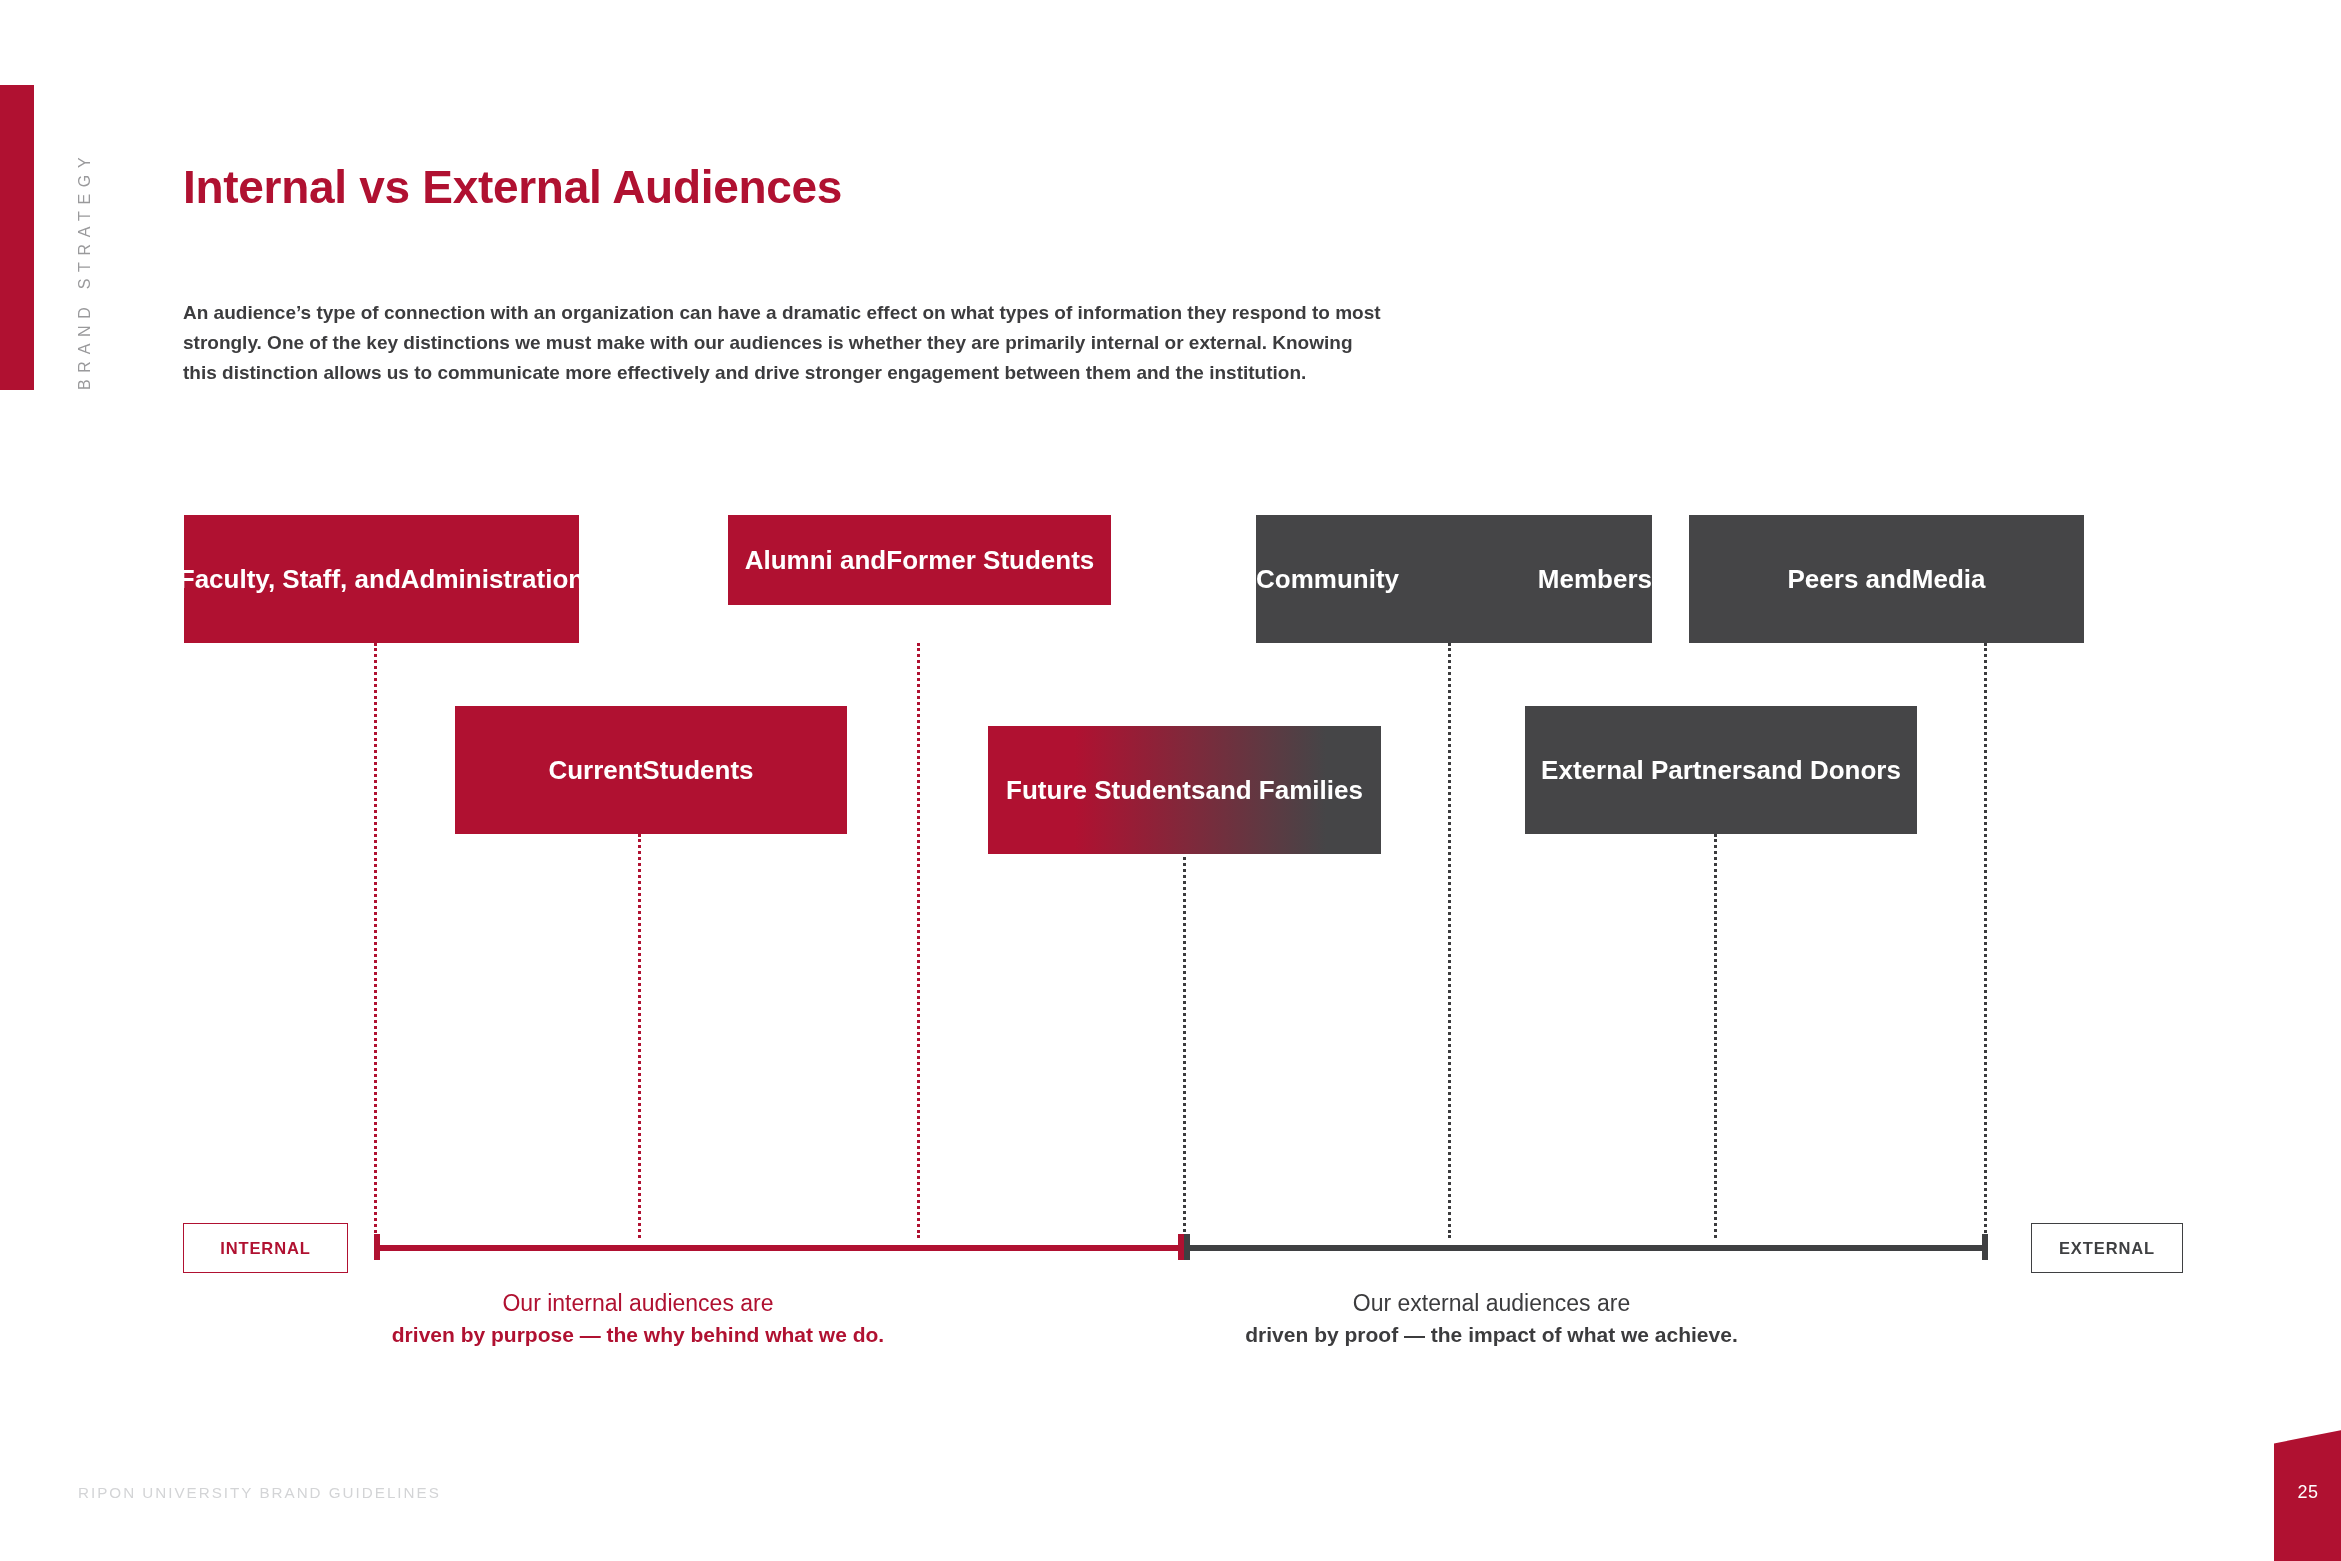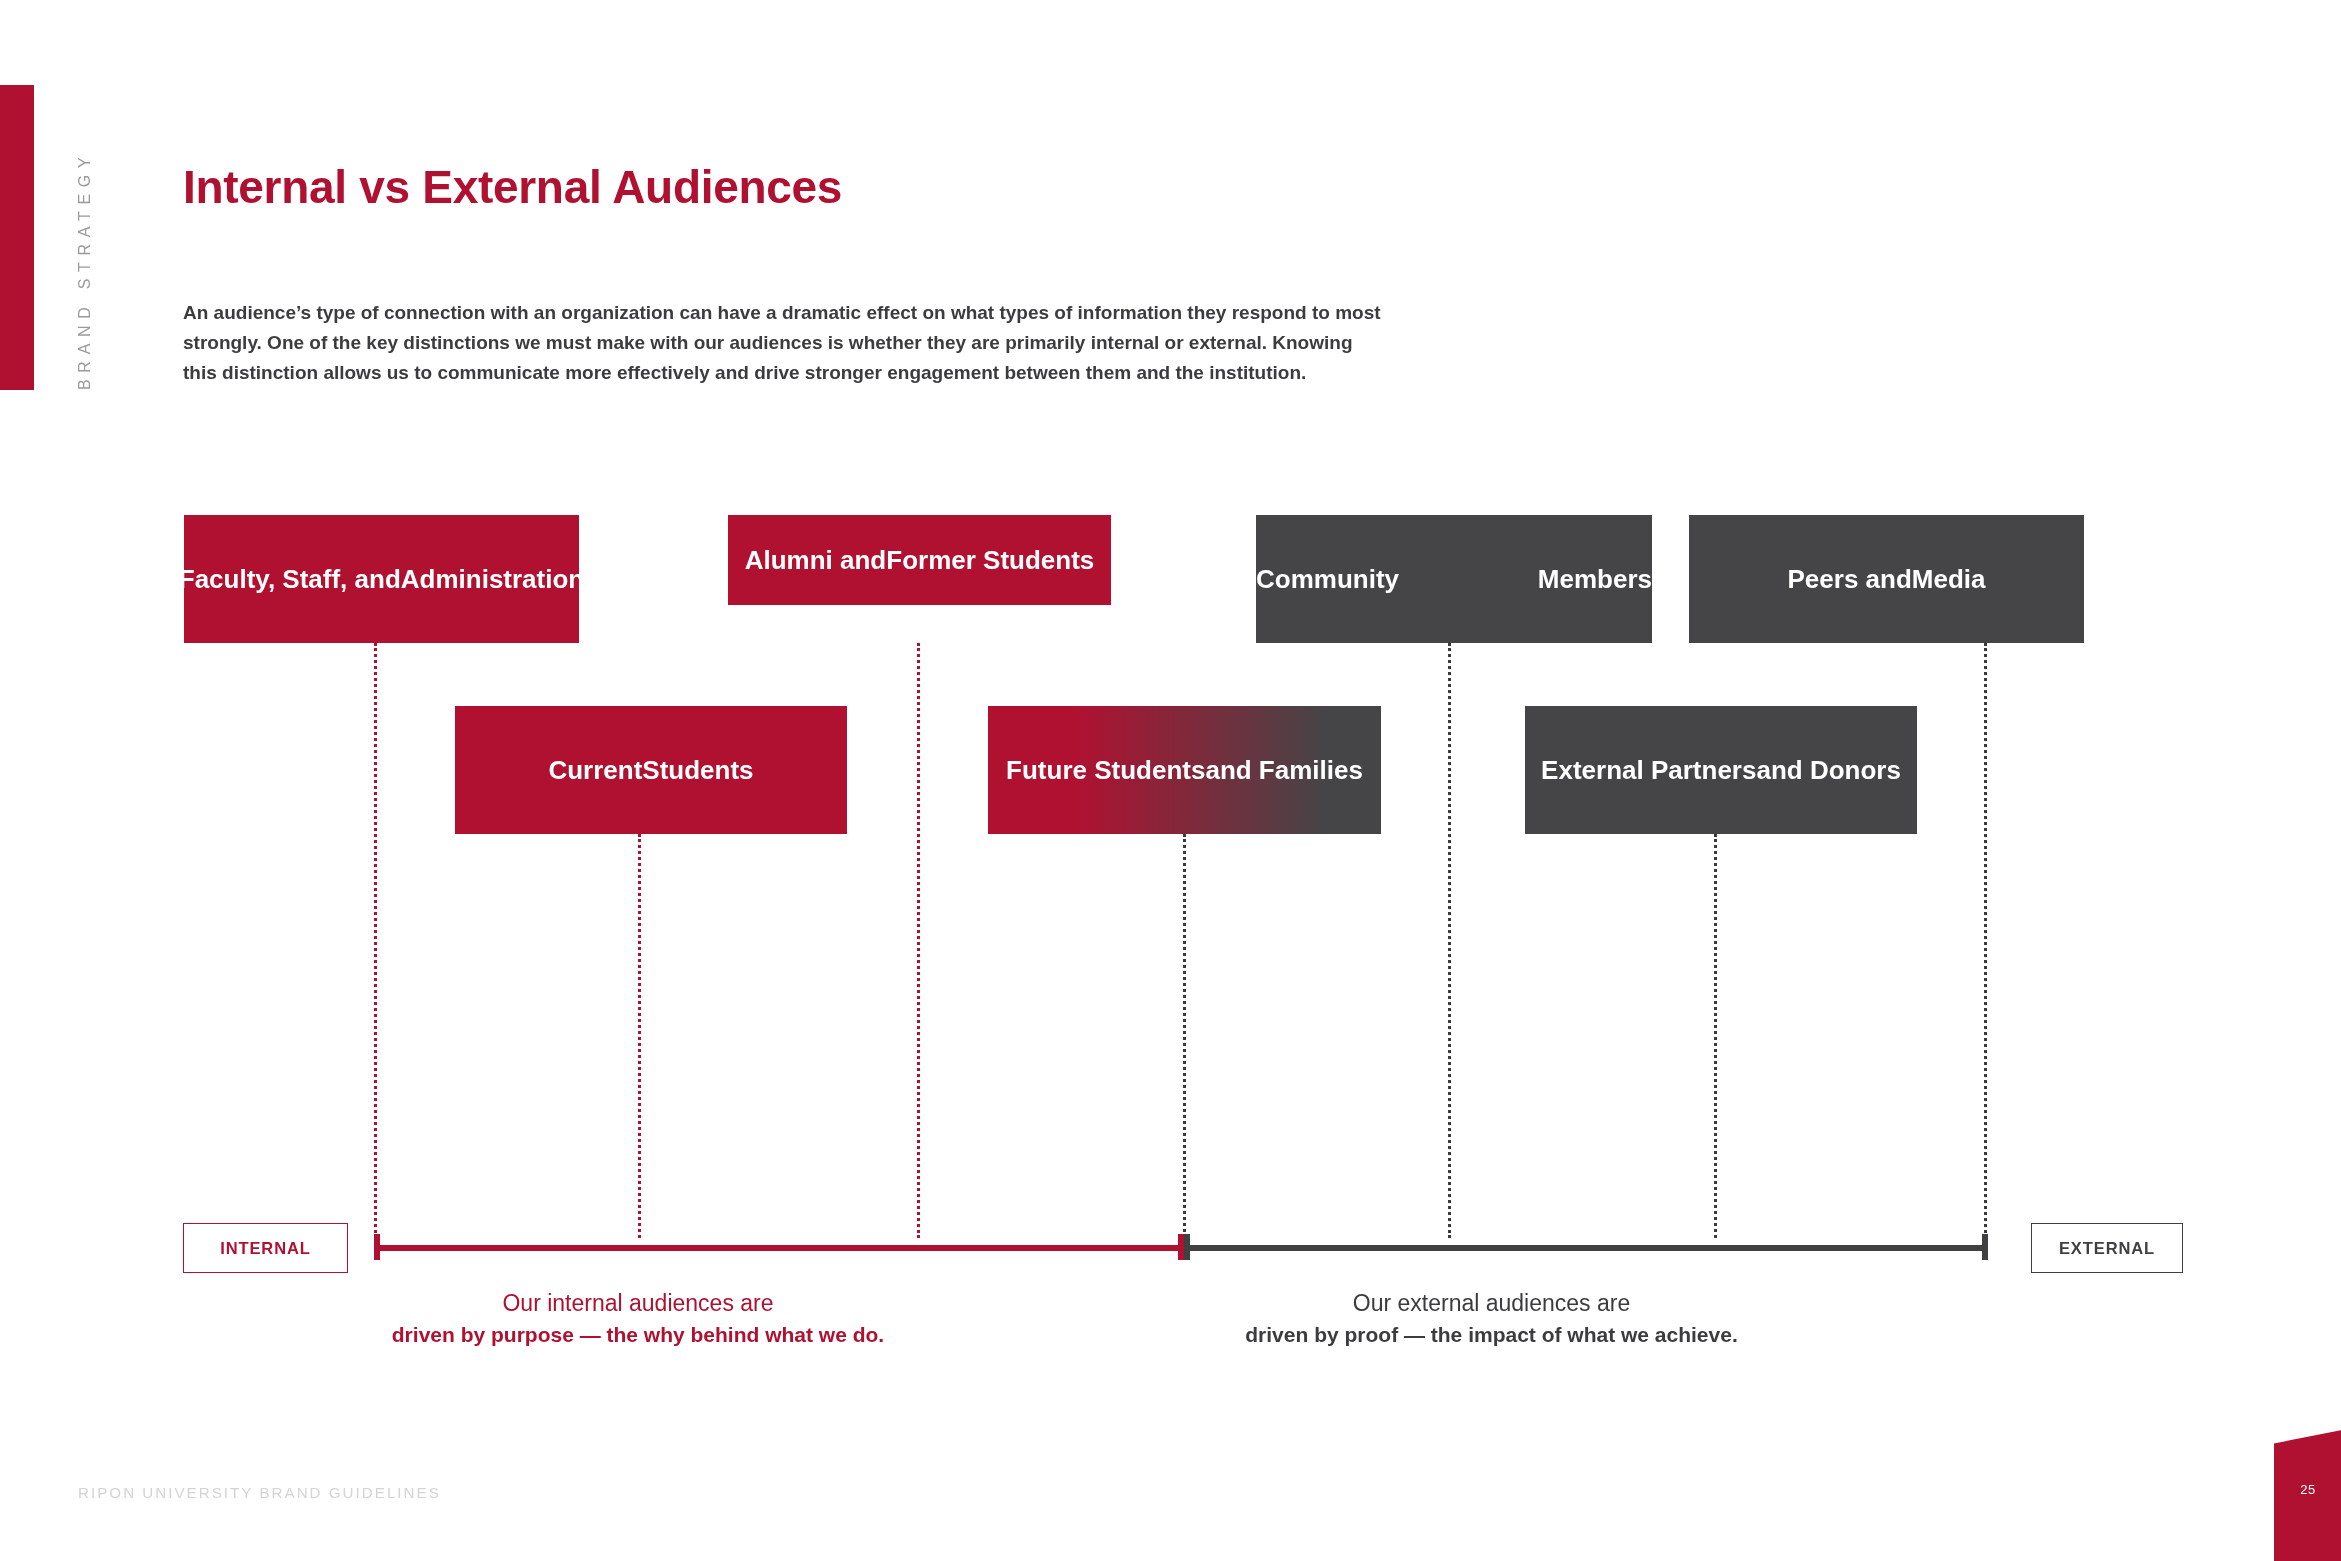--- a/index.html
+++ b/index.html
@@ -71,21 +71,21 @@
     color: #ffffff;
     font-weight: bold;
     font-size: 26px;
     line-height: 1.42;
     text-align: center;
     box-sizing: border-box;
   }
   .abox .ln { display: block; white-space: nowrap; }
   .fill-red  { background: #B01131; }
   .fill-dark { background: #454547; }
-  .fill-grad { background: linear-gradient(90deg, #B01131 0%, #B01131 22%, #454547 86%, #454547 100%); }
+  .fill-grad { background: linear-gradient(90deg, #B01131 0%, #B01131 22%, #454547 86%, #454547 100%); margin-top: 20px; }
 
   
   .connector {
     position: absolute;
     width: 0;
     border-left-width: 3px;
     border-left-style: dotted;
   }
   .conn-red  { border-left-color: #B01131; }
   .conn-dark { border-left-color: #3b3b3d; }
@@ -152,21 +152,21 @@
     right: 0; top: 1430px;
     width: 68px; height: 132px;
     background: #B01131;
     clip-path: polygon(0 13.4px, 68px 0, 68px 132px, 0 132px);
   }
   .page-tab span {
     position: absolute;
     left: 0; right: 0; top: 52px;
     text-align: center;
     color: #ffffff;
-    font-size: 13px;
+    font-size: 18px;
     letter-spacing: 0.6px;
   }
 </style>
 </head>
 <body>
 
 <div class="left-rail"></div>
 <div class="rail-label">BRAND STRATEGY</div>
 
 <div class="page-title">Internal vs External Audiences</div>

